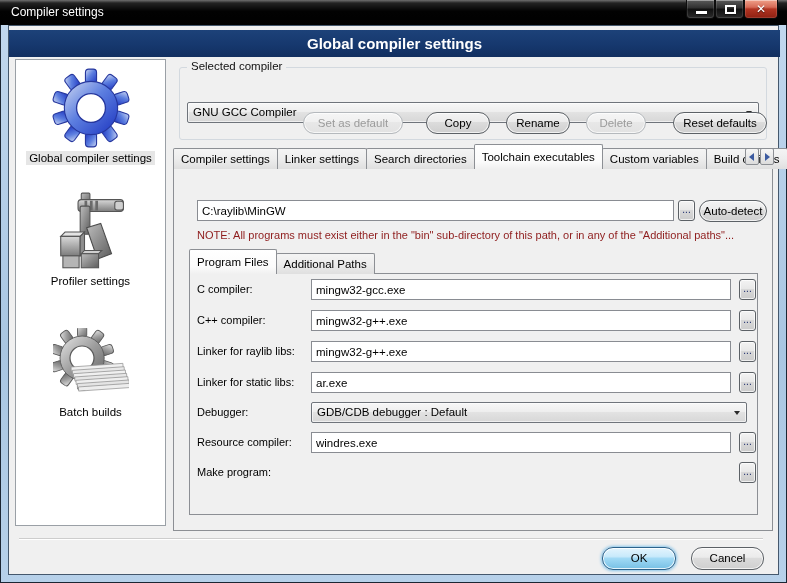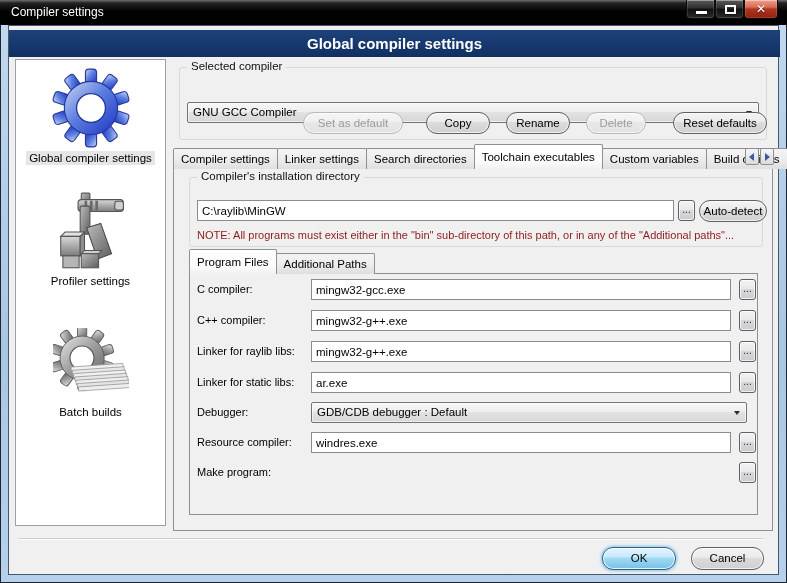--- a/index.html
+++ b/index.html
@@ -287,23 +287,20 @@
     <div class="arrow-btn">
         <span class="tri-l"></span>
       </div>
     <div class="arrow-btn">
         <span class="tri-r"></span>
       </div>
   </div>
 
   <div class="tabpage"></div>
 
-  <div class="groupbox" style="left:180px; top:151px; width:574px; height:70px; z-index:3;">
-    <span class="legend">Compiler's installation directory</span>
-  </div>
   <input class="textfield" style="left: 188px; top: 174px; width: 477px; z-index: 3;" value="C:\raylib\MinGW">
   <div class="browse-btn" style="left:669px; top:174px; z-index:3;">...</div>
   <div class="btn" style="left:690px; top:173.5px; width:68px; z-index:3;">Auto-detect</div>
   <div class="note-text" style="left:188px; top:203px; z-index:3;">NOTE: All programs must exist either in the "bin" sub-directory of this path, or in any of the "Additional paths"...</div>
 
   <div class="subtabstrip">
     <div class="tab active">Program Files</div>
     <div class="tab">Additional Paths</div>
   </div>
   <div class="subbox"></div>

